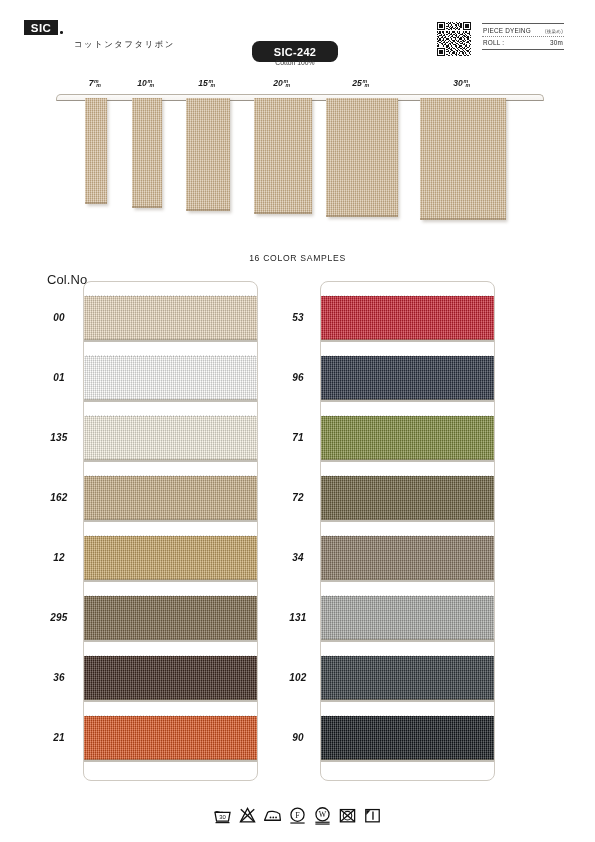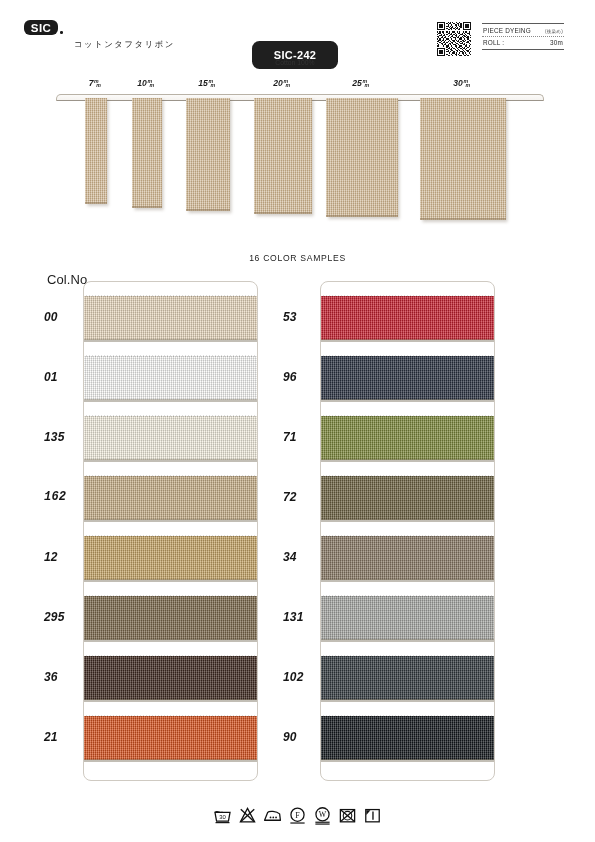--- a/index.html
+++ b/index.html
@@ -13,21 +13,21 @@
     overflow: hidden;
   }
 
   
   .header { position: absolute; left: 0; top: 0; width: 595px; height: 78px; }
 
   .sic-logo {
     position: absolute; left: 24px; top: 20px;
     width: 34px; height: 15px;
     background: #1b1b1b;
-    border-radius: 6px;
+    border-radius: 0;
     color: #fff;
     font-size: 11.5px; font-weight: bold;
     letter-spacing: 0.4px;
     display: flex; align-items: center; justify-content: center;
     font-family: "Liberation Sans", sans-serif;
   }
   .sic-dot {
     position: absolute; left: 60px; top: 31px;
     width: 2.5px; height: 2.5px; background: #1b1b1b; border-radius: 50%;
   }
@@ -41,21 +41,21 @@
   }
   .sub-title {
     position: absolute; left: 74px; top: 39px;
     font-size: 8.3px; letter-spacing: 1.6px;
     color: #2a2a2a;
     white-space: nowrap;
   }
 
   .code-badge {
     position: absolute; left: 252px; top: 41px;
-    width: 86px; height: 28px;
+    width: 86px; height: 21px;
     background: #1f1f1f; border-radius: 7.5px;
     color: #fff; font-size: 11px; font-weight: bold;
     letter-spacing: 0.3px;
     display: flex; align-items: center; justify-content: center;
   }
   .composition {
     position: absolute; left: 252px; top: 59px;
     width: 86px; text-align: center;
     font-size: 6.8px; color: #333;
   }
@@ -152,24 +152,24 @@
     background: rgba(120,110,90,.45);
   }
   .swatch .fuzz {
     position: absolute; left: 0; right: 0; top: -1.5px; height: 2.5px;
     opacity: .5;
     background: repeating-linear-gradient(90deg, transparent 0 2px, rgba(0,0,0,.25) 2px 3px);
   }
 
   .col-num {
     position: absolute;
-    font-size: 12px; font-style: italic; font-weight: bold;
+    font-size: 10px; font-style: italic; font-weight: bold;
     color: #161616; letter-spacing: 0.2px;
     transform: translateY(-50%);
-    text-align: left;
+    text-align: center;
   }
   .col-num.l { left: 44px; width: 30px; }
   .col-num.r { left: 283px; width: 30px; }
 
   
   .care { position: absolute; left: 0; top: 806px; width: 595px;
           display: flex; justify-content: center; gap: 6px; }
   .care-sym { width: 19px; height: 19px; }
 </style>
 </head>
@@ -335,21 +335,21 @@
       <div class="swatch" style="top: 434px; height: 44px; background-color: rgb(20, 25, 29);">
         <span class="fuzz"></span>
         <span class="shade"></span>
       </div>
     </div>
   </div>
 <div id="num-host">
     <div class="col-num l" style="top: 317px;">00</div>
     <div class="col-num l" style="top: 377px;">01</div>
     <div class="col-num l" style="top: 437px;">135</div>
-    <div class="col-num l" style="top: 497px; font-family: Liberation Mono, monospace;">162</div>
+    <div class="col-num l" style="top: 497px;">162</div>
     <div class="col-num l" style="top: 557px;">12</div>
     <div class="col-num l" style="top: 617px;">295</div>
     <div class="col-num l" style="top: 677px;">36</div>
     <div class="col-num l" style="top: 737px;">21</div>
     <div class="col-num r" style="top: 317px;">53</div>
     <div class="col-num r" style="top: 377px;">96</div>
     <div class="col-num r" style="top: 437px;">71</div>
     <div class="col-num r" style="top: 497px;">72</div>
     <div class="col-num r" style="top: 557px;">34</div>
     <div class="col-num r" style="top: 617px;">131</div>

